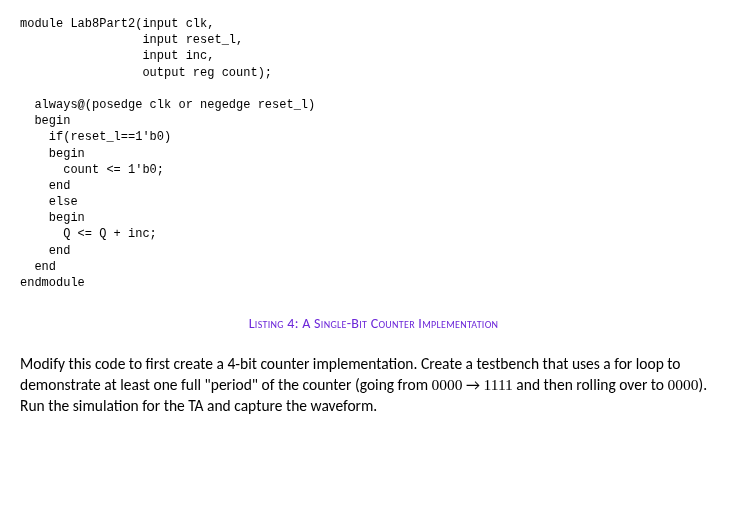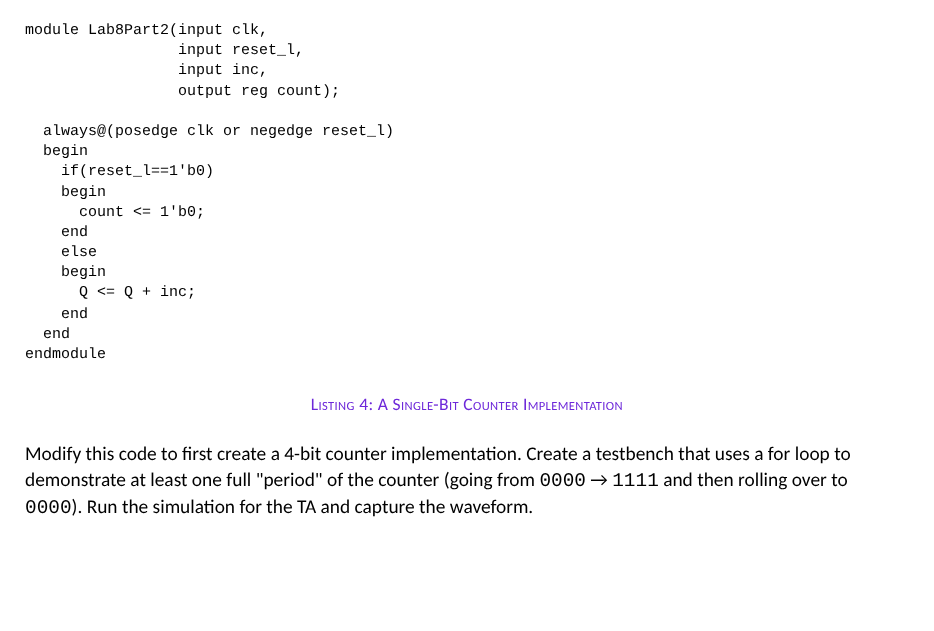--- a/index.html
+++ b/index.html
@@ -25,21 +25,21 @@
     font-size: 14px;
     color: #6d28d9;
     margin: 10px 0 22px 0;
     letter-spacing: 0.3px;
   }
   .body-text {
     font-size: 15.5px;
     line-height: 1.35;
   }
   .mono-inline {
-    font-family: Liberation Mono, monospace;
+    font-family: Liberation Serif, serif;
   }
 </style>
 </head>
 <body>
 
 <div class="code"><span>module Lab8Part2(input clk,</span>
 <span>                 input reset_l,</span>
 <span>                 input inc,</span>
 <span>                 output reg count);</span>
 <span></span>

